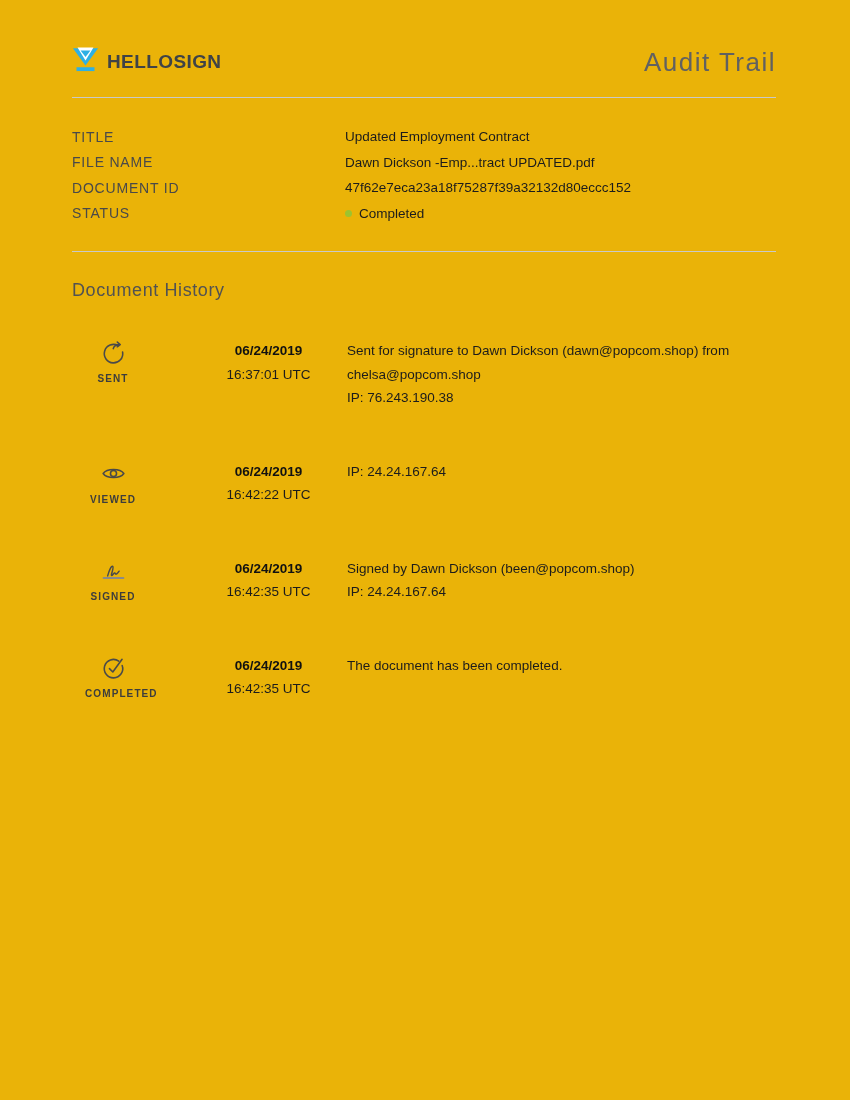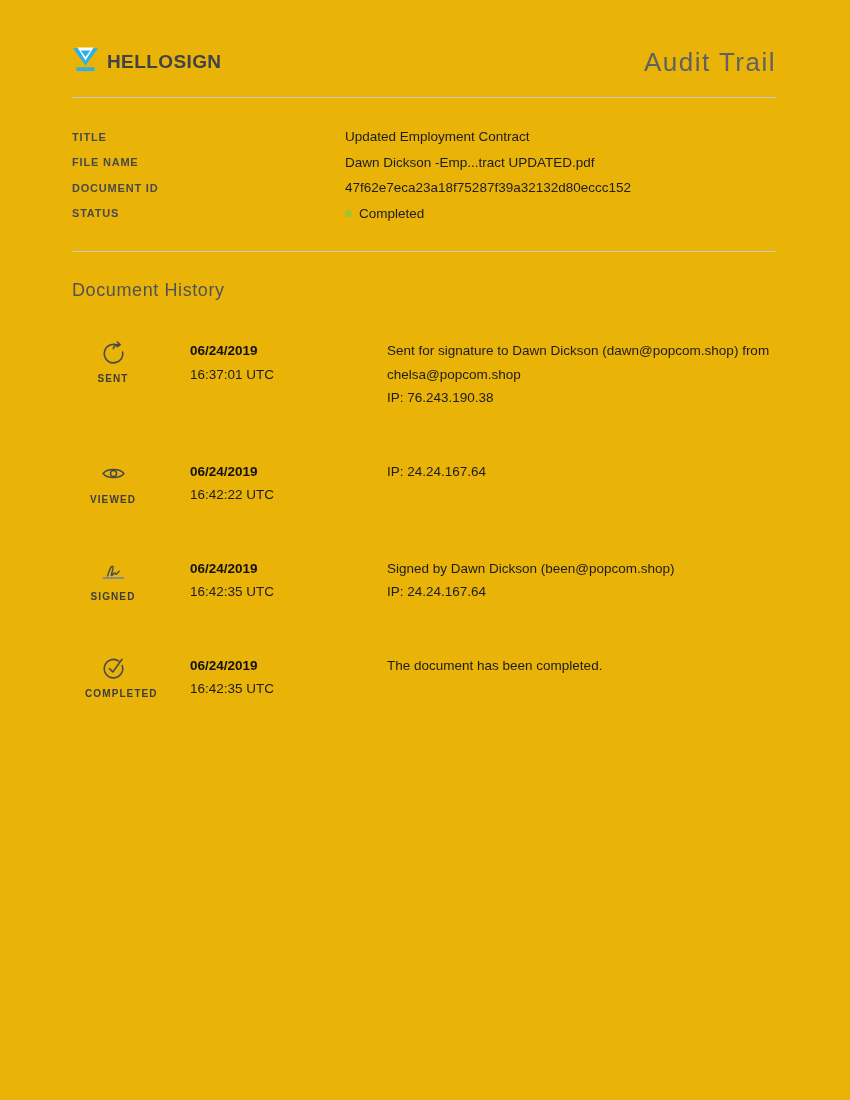--- a/index.html
+++ b/index.html
@@ -10,35 +10,35 @@
   }
   
   .header{display:flex;justify-content:space-between;align-items:center;padding-top:47px;height:30px;}
   .brand{display:flex;align-items:center;gap:8px;}
   .brand-text{font-size:19px;font-weight:700;color:#3f4347;letter-spacing:.4px;}
   .audit-title{font-size:26px;font-weight:300;color:#616161;letter-spacing:1.5px;}
   .rule{border:none;border-top:1px solid #c9c9c9;margin:20px 0 0 0;}
   
   .meta{margin-top:26px;}
   .meta-row{display:flex;align-items:center;height:25.5px;}
-  .meta-label{width:273px;font-size:11px;font-weight:700;letter-spacing:.8px;color:#494949;}
+  .meta-label{width:273px;font-size:14px;font-weight:400;letter-spacing:.8px;color:#494949;}
   .meta-value{font-size:13.5px;color:#1c1c1c;}
   .status-dot{display:inline-block;width:7px;height:7px;border-radius:50%;background:#9dc32f;margin-right:7px;vertical-align:1px;}
   .rule2{border:none;border-top:1px solid #c9c9c9;margin:25px 0 0 0;}
   
   .history-title{margin-top:28px;font-size:18px;font-weight:400;color:#525252;letter-spacing:.6px;line-height:21px;}
   .events{margin-top:38px;}
   .event{display:flex;margin-bottom:50px;}
   .icon-col{width:56px;margin-left:13px;text-align:center;flex-shrink:0;}
   .icon-col svg{display:block;margin:0 auto;}
   .event-label{margin-top:7px;font-size:10px;font-weight:700;letter-spacing:1.1px;color:#3d3d3d;white-space:nowrap;}
-  .date-col{width:157px;margin-left:49px;flex-shrink:0;font-size:13.5px;line-height:23.5px;}
+  .date-col{width:157px;margin-left:49px;flex-shrink:0;font-size:13.5px;line-height:23.5px;text-align:center;}
   .event-date{font-weight:700;color:#111;}
   .event-time{color:#1c1c1c;}
-  .desc-col{flex:1;font-size:13.5px;line-height:23.5px;color:#1c1c1c;margin-left:40px;}
+  .desc-col{flex:1;font-size:13.5px;line-height:23.5px;color:#1c1c1c;}
 </style>
 </head>
 <body>
 
 <div class="page">
 
   <div class="header">
     <div class="brand">
       <span>
         <svg width="27" height="27" viewBox="0 0 24 24">

